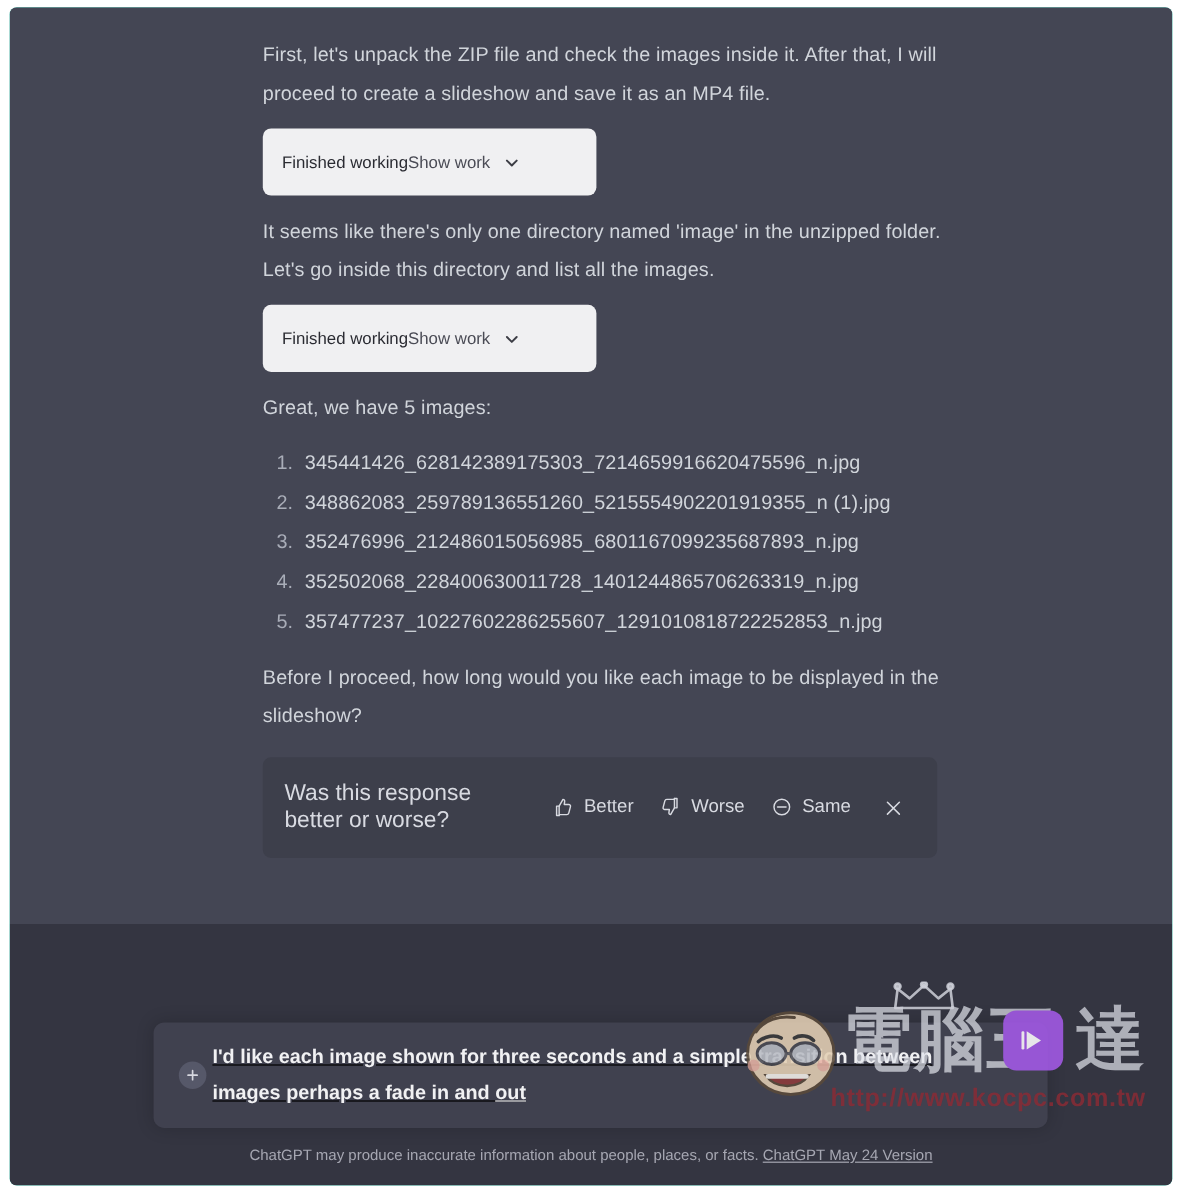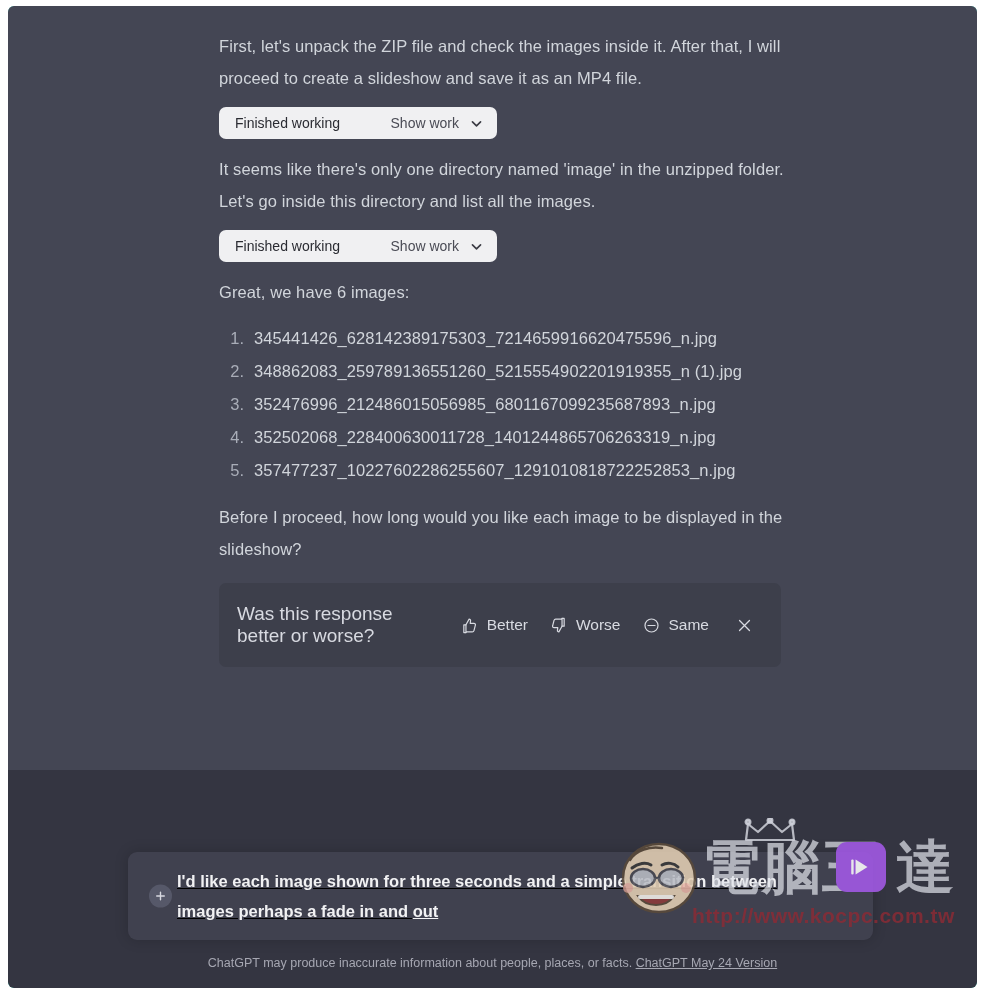--- a/index.html
+++ b/index.html
@@ -63,25 +63,24 @@
   }
   .para.tight { margin-bottom: 10px; }
 
   
   .tool-pill {
     display: flex;
     align-items: center;
     background: #f0f0f2;
     border-radius: 7px;
     width: 278px;
-    height: 32px;
+    height: 56px;
     margin: 0 0 14px 0;
     box-sizing: border-box;
     padding: 0 14px 0 16px;
-    justify-content: space-between;
   }
   .tool-pill .tp-label {
     color: #2a2b32;
     font-size: 14px;
   }
   .tool-pill .tp-right {
     display: flex;
     align-items: center;
     gap: 11px;
   }
@@ -131,21 +130,21 @@
     width: 200px;
   }
   .fb-actions {
     display: flex;
     align-items: center;
     gap: 0px;
     margin-left: 16px;
   }
   .fb-btn {
     display: flex;
-    align-items: flex-end;
+    align-items: flex-start;
     gap: 9px;
     color: #d8dae1;
     font-size: 15.5px;
     padding: 6px 11px;
     border-radius: 5px;
   }
   .fb-ico { display: inline-flex; align-items: center; }
   .fb-ico svg { display: block; }
   .fb-close {
     margin-left: 10px;
@@ -331,21 +330,21 @@
           <span class="tp-right">
             <span class="tp-show">Show work</span>
             <span class="chev">
               <svg width="13" height="13" viewBox="0 0 16 16">
                   <path d="M3 6l5 5 5-5" fill="none" stroke="#3c3d45" stroke-width="2" stroke-linecap="round" stroke-linejoin="round"></path>
                 </svg>
             </span>
           </span>
         </div>
 
-        <p class="para tight">Great, we have 6 images:</p>
+        <p class="para tight">Great, we have 5 images:</p>
 
         <ol class="filelist">
           <li>345441426_628142389175303_7214659916620475596_n.jpg</li>
           <li>348862083_259789136551260_5215554902201919355_n (1).jpg</li>
           <li>352476996_212486015056985_6801167099235687893_n.jpg</li>
           <li>352502068_228400630011728_1401244865706263319_n.jpg</li>
           <li>357477237_10227602286255607_1291010818722252853_n.jpg</li>
         </ol>
 
 

